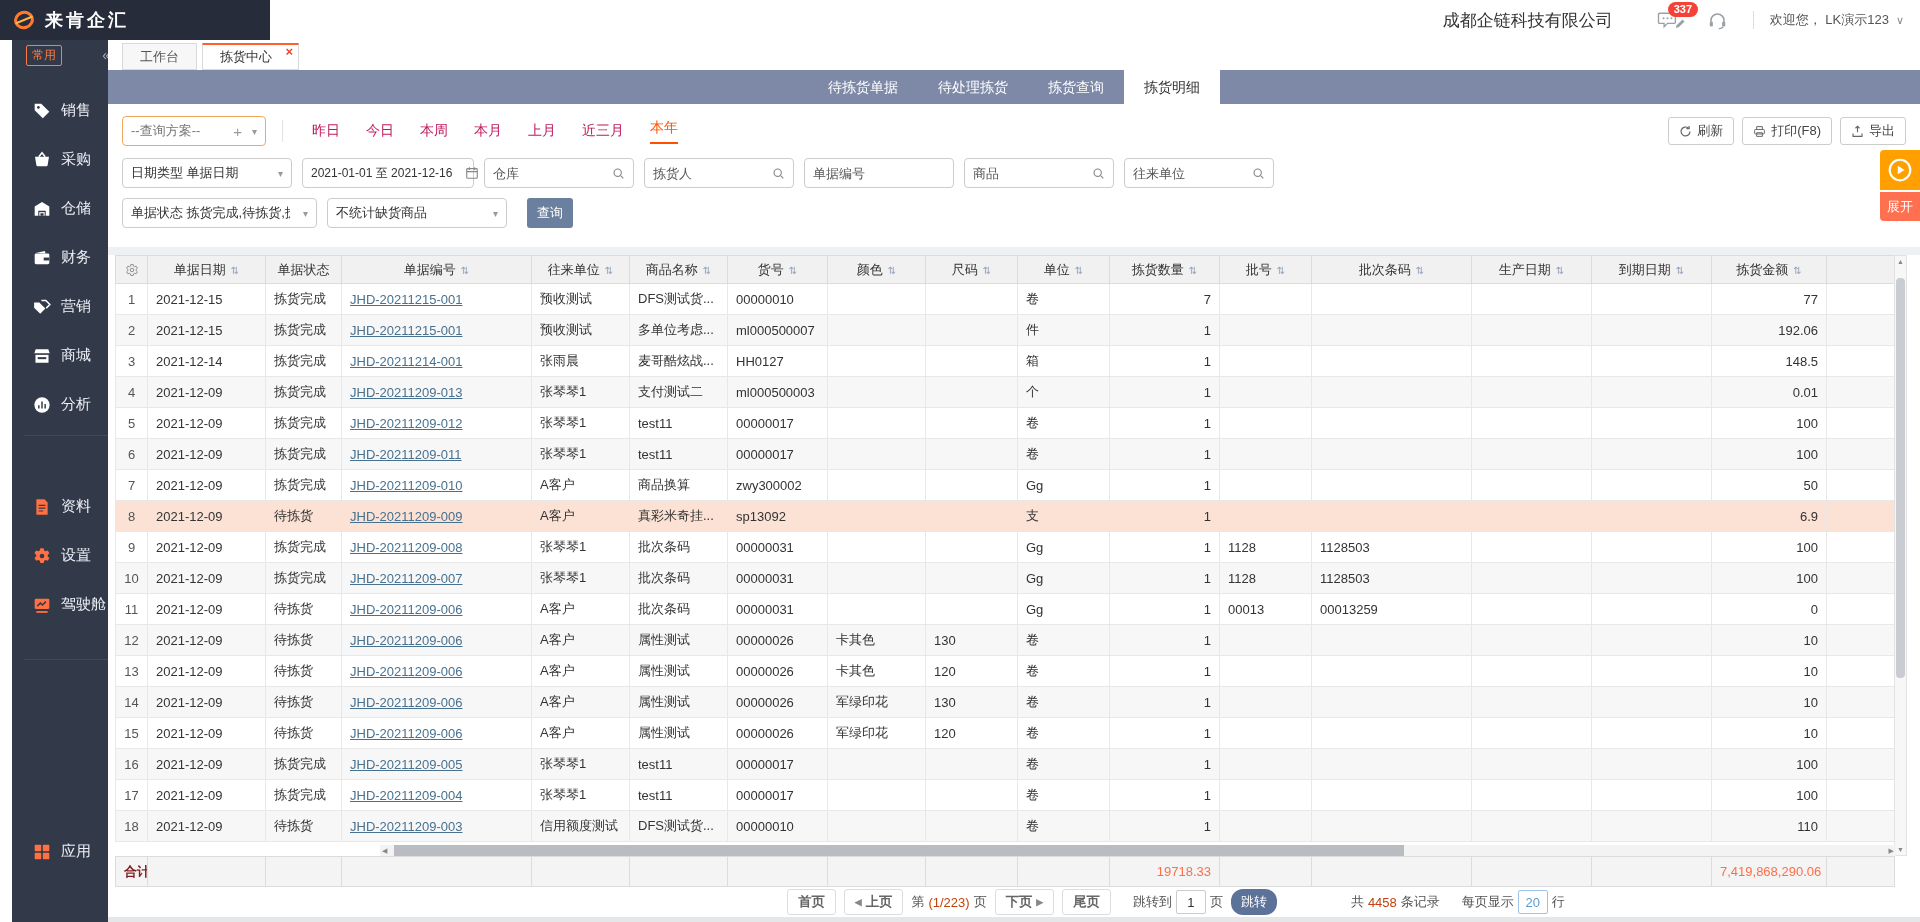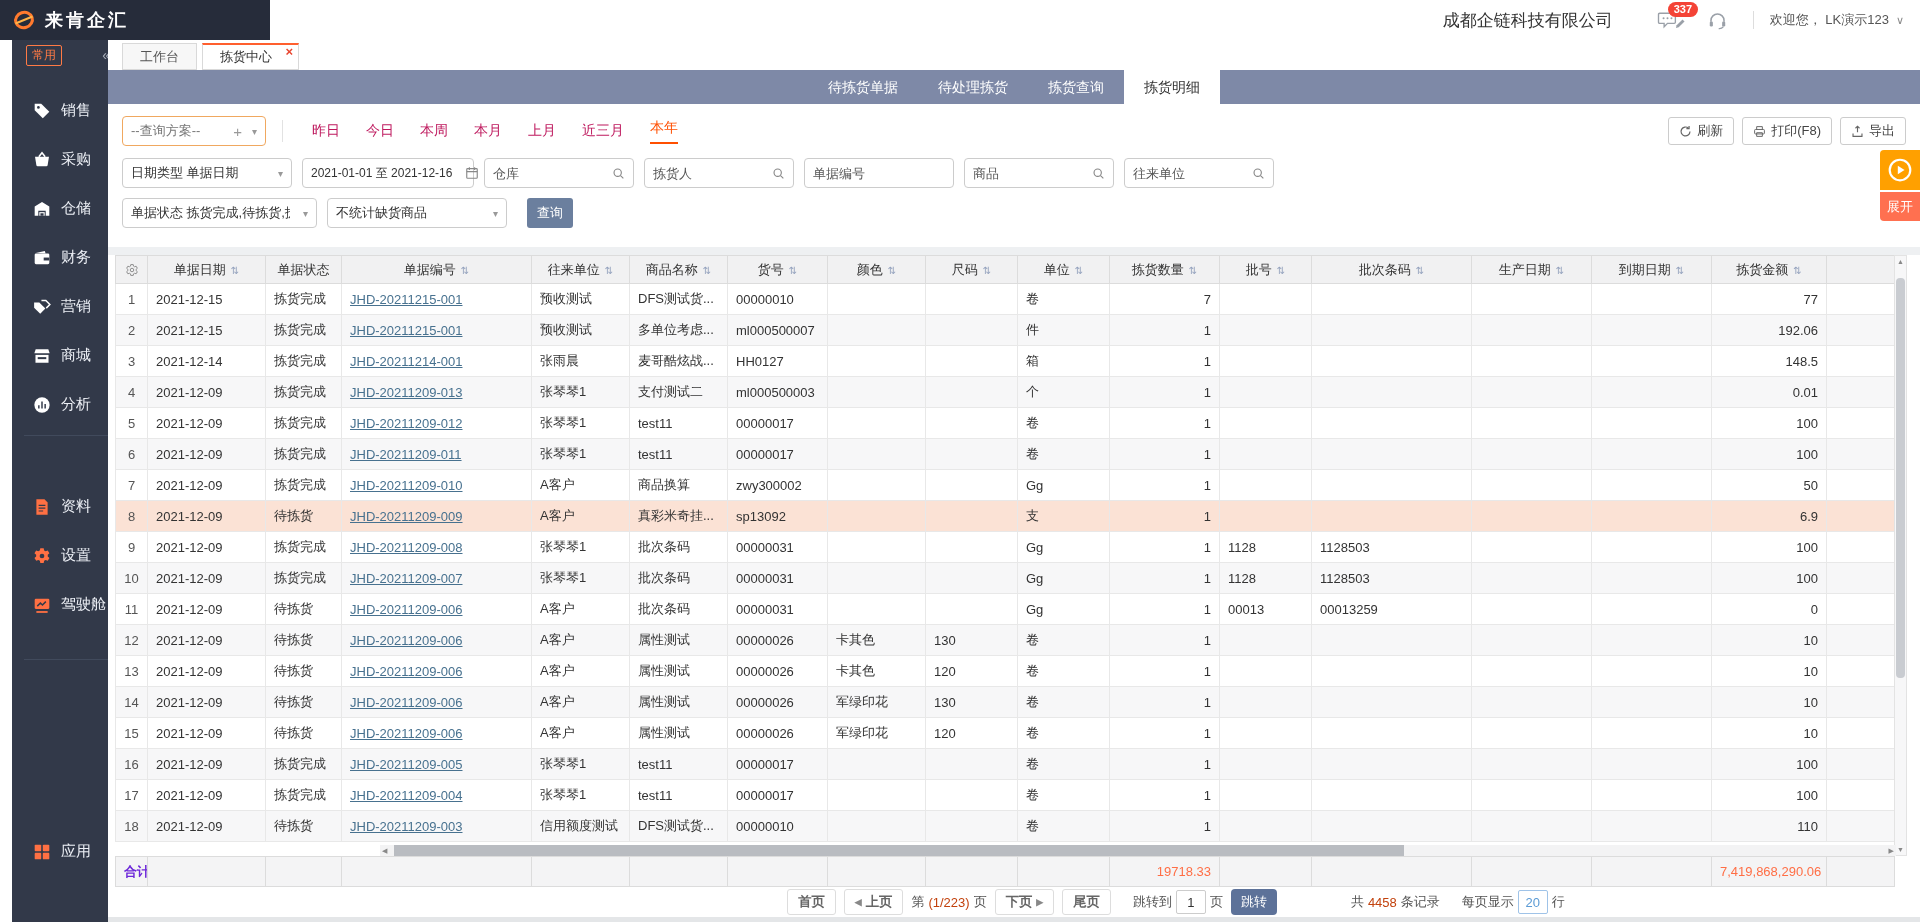--- a/index.html
+++ b/index.html
@@ -97,21 +97,21 @@
   tr.even td { background:#f7f7f8; }
   tr.hl td { background:#fbe2d5; }
   td.c { text-align:center; color:#555; }
   td.r { text-align:right; }
   a.order { color:#47718f; text-decoration:underline; cursor:pointer; }
   .sortg { color:#93a1bd; font-size:10px; margin-left:5px; }
   .gearth { color:#8a8a8a; display:inline-flex; vertical-align:middle; }
 
   .totals-area { position:absolute; top:816px; left:7px; width:1779px; }
   .totals td { background:#f4f4f5; border:1px solid #dcdcdc; height:30px; }
-  .totals .sum-label { font-weight:bold; color:#6d28d9; text-align:left; }
+  .totals .sum-label { font-weight:bold; color:#7f1d1d; text-align:left; }
   .totals .sum-val { color:#ff6e45; text-align:right; }
 
   
   .vscroll { position:absolute; top:215px; left:1786px; width:13px; height:601px; background:#f7f7f8;
     border:1px solid #e3e3e3; }
   .varrow { position:absolute; left:0; right:0; text-align:center; font-size:7px; color:#888; }
   .vthumb { position:absolute; top:22px; left:1px; right:1px; height:400px; background:#c9ccd1; border-radius:4px; cursor:pointer; }
   .hscroll { position:absolute; top:805px; left:272px; width:1516px; height:11px; background:#f3f3f4; }
   .hthumb { position:absolute; left:14px; width:1010px; top:0; bottom:0; background:#b9bcc1; cursor:pointer; }
   .harrow { position:absolute; font-size:7px; color:#888; line-height:11px; }
@@ -119,21 +119,21 @@
 
   
   .pager { position:absolute; left:0; right:0; top:846px; height:32px; display:flex; align-items:center;
     justify-content:center; font-size:13px; color:#555; gap:8px; transform:translateX(162px); }
   .pbtn { height:26px; border:1px solid #ddd; background:#fff; border-radius:3px; padding:0 10px;
     display:flex; align-items:center; gap:4px; color:#666; cursor:pointer; white-space:nowrap;font-weight:bold; }
   .parrow { font-size:9px; color:#888; }
   .blue { color:#c2410c; }
   .jump-input { width:30px; height:24px; border:1px solid #ccc; border-radius:2px; text-align:center;
     font-size:13px; color:#333; font-family:"Liberation Sans","DejaVu Sans",sans-serif; }
-  .jump-btn { height:26px; background:#5d7299; color:#fff; border:none; border-radius:4px; padding:0 10px;
+  .jump-btn { height:26px; background:#5d7299; color:#fff; border:none; border-radius:12px; padding:0 10px;
     display:flex; align-items:center; cursor:pointer; font-size:13px; }
   .sp-lg { width:58px; } .sp-md { width:6px; }
   .psize-box { width:30px; height:24px; border:1px solid #9fc3e8; border-radius:2px; color:#5b9bd5;
     display:flex; align-items:center; justify-content:center; cursor:pointer; }
   .pager-text { display:flex; align-items:center; gap:4px; white-space:nowrap; }
   .bottomstrip { position:absolute; left:0; right:0; bottom:0; height:5px; background:#e4e6e8; }
 
   
   .float-widgets { position:absolute; right:0; top:150px; width:40px; z-index:5; }
   .play-btn { height:40px; background:#ffa000; border-radius:4px 0 0 0; display:flex; align-items:center;

